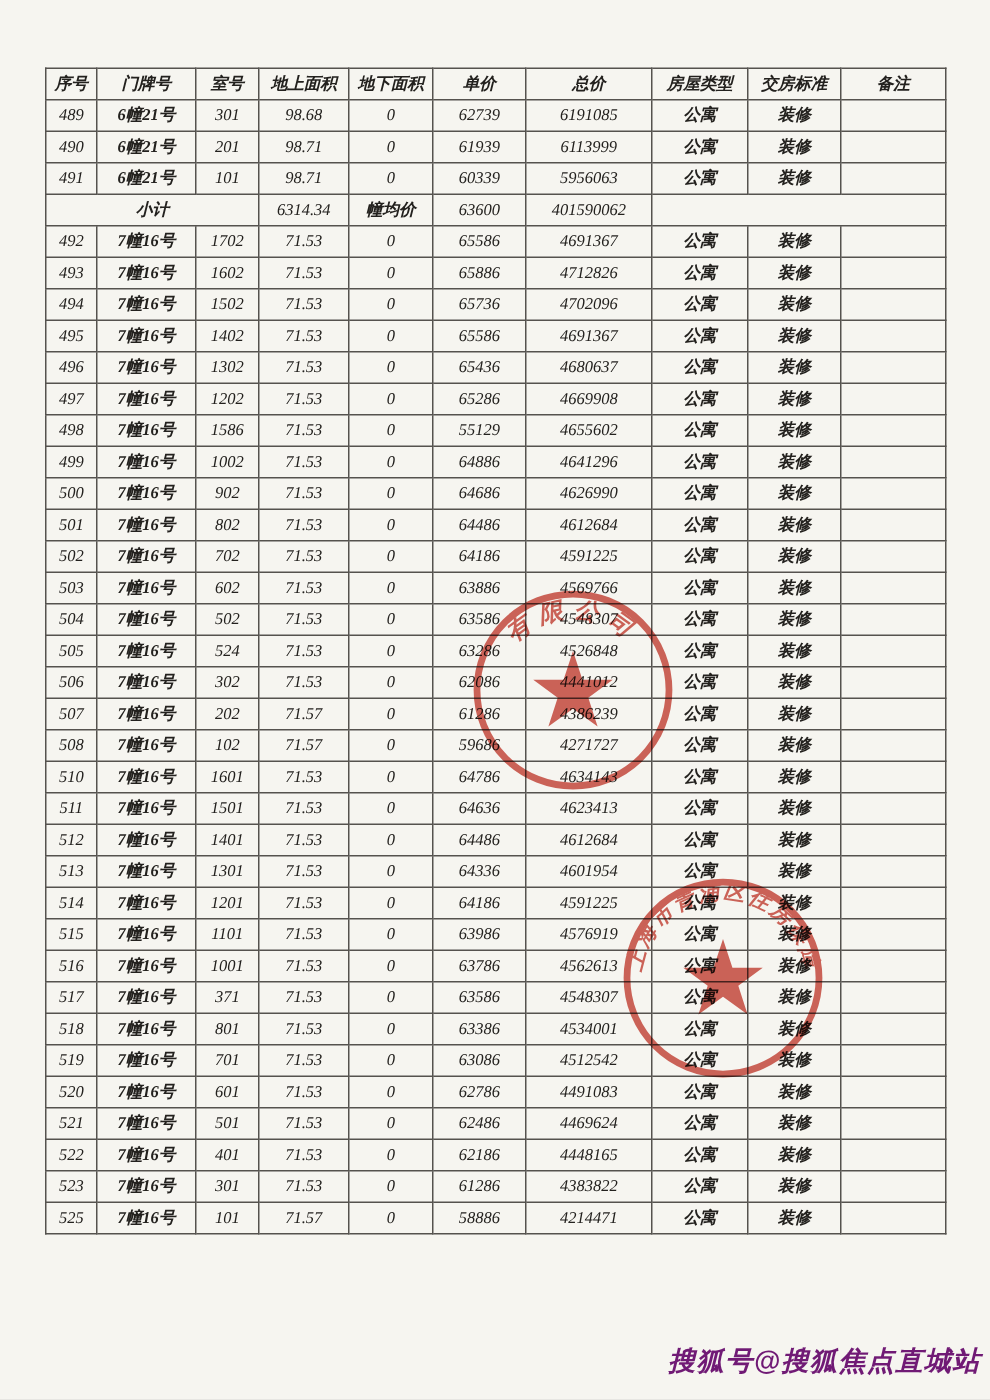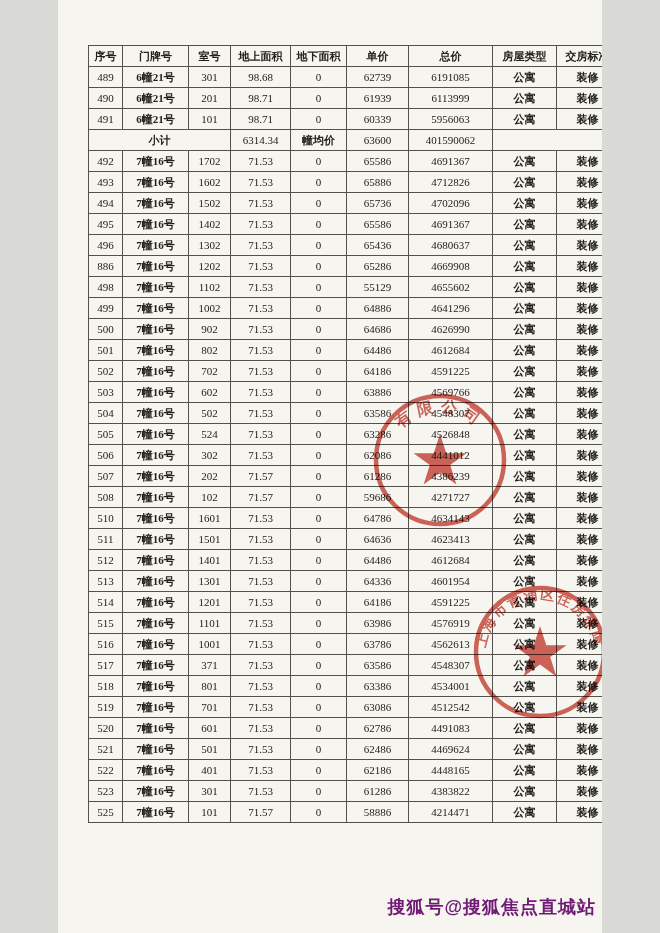--- a/index.html
+++ b/index.html
@@ -1,22 +1,23 @@
 <!DOCTYPE html>
 <html><head>
 <meta charset="utf-8">
 <style>
   html,body { margin:0; padding:0; background:#d9d9d6; }
   .page {
     position:relative;
-    width:544px; height:933px;
+    width:660px; height:933px;
     margin:0 auto;
     background:#f6f5f0;
     overflow:hidden;
     font-family:"Liberation Serif","DejaVu Serif",serif;
+    font-style:italic;
   }
   table.price-table {
     position:absolute; left:30px; top:45px;
     width:600px;
     border-collapse:collapse;
     table-layout:fixed;
   }
   .price-table th, .price-table td {
     border:1px solid #55524e;
     height:20px;
@@ -180,35 +181,35 @@
           <td>1302</td>
           <td>71.53</td>
           <td>0</td>
           <td>65436</td>
           <td>4680637</td>
           <td class="cjk">公寓</td>
           <td class="cjk">装修</td>
           <td></td>
         </tr>
         <tr>
-          <td>886</td>
+          <td>497</td>
           <td class="cjk">7幢16号</td>
           <td>1202</td>
           <td>71.53</td>
           <td>0</td>
           <td>65286</td>
           <td>4669908</td>
           <td class="cjk">公寓</td>
           <td class="cjk">装修</td>
           <td></td>
         </tr>
         <tr>
           <td>498</td>
           <td class="cjk">7幢16号</td>
-          <td>1102</td>
+          <td>1586</td>
           <td>71.53</td>
           <td>0</td>
           <td>55129</td>
           <td>4655602</td>
           <td class="cjk">公寓</td>
           <td class="cjk">装修</td>
           <td></td>
         </tr>
         <tr>
           <td>499</td>

